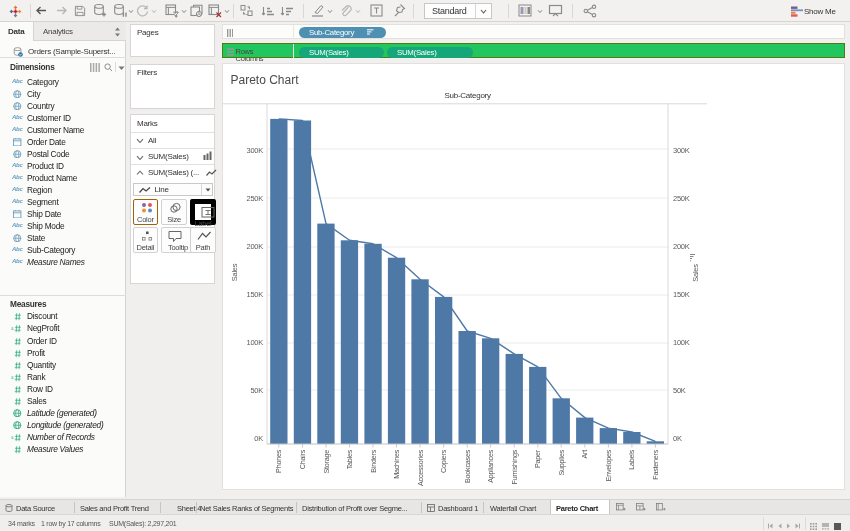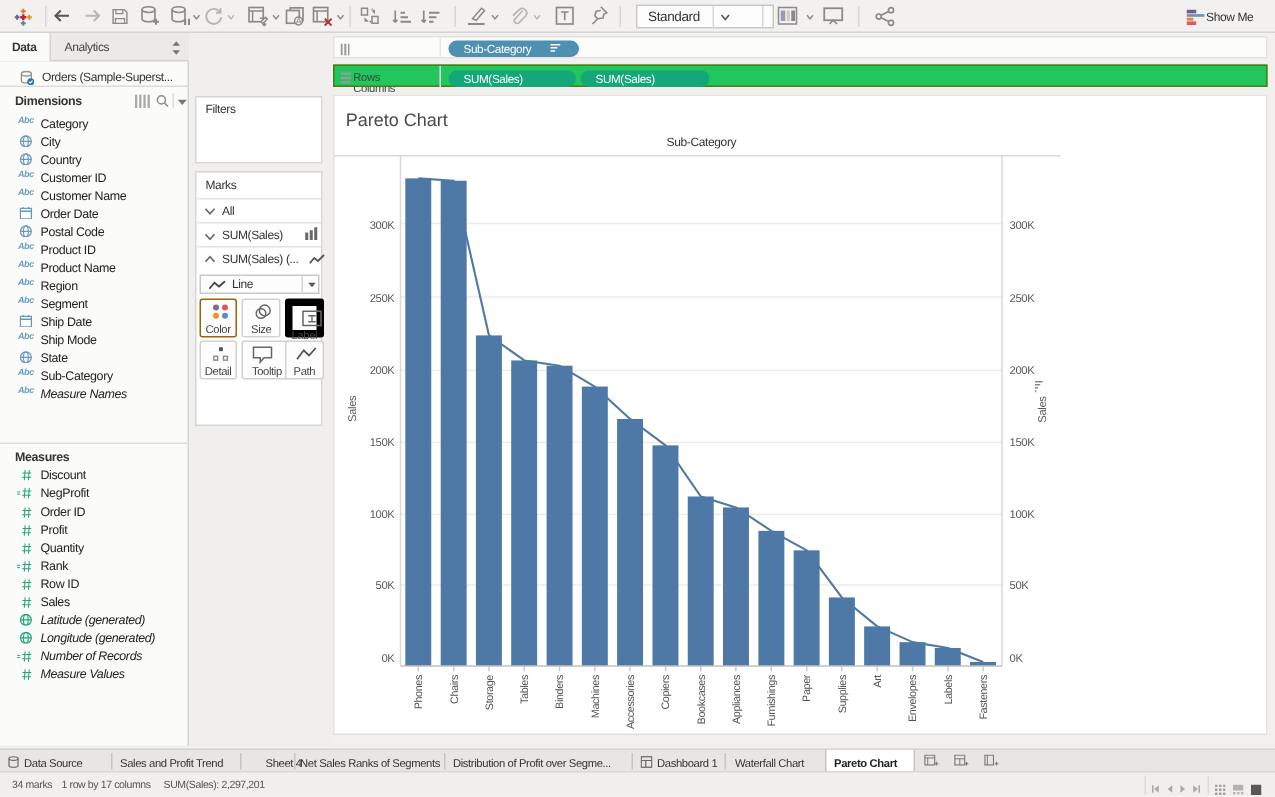--- a/index.html
+++ b/index.html
@@ -136,21 +136,21 @@
 
   <svg class="abs" style="left:370px;top:4px;" width="13" height="13" viewBox="0 0 13 13">
       <rect x="1" y="1" width="11" height="11" fill="none" stroke="#8a8a8a" stroke-width="1.1"></rect>
       <path d="M4 4 h5 M6.5 4 v5.5" stroke="#8a8a8a" stroke-width="1.1"></path>
     </svg>
 
   <svg class="abs" style="left:393px;top:3px;" width="13" height="15" viewBox="0 0 13 15">
       <path d="M7.5 1.5 L11.5 5.5 L9.5 6.5 L9 9 L5.5 9.5 L2 13 M5.5 9.5 L3.5 7.5 L4.5 4.5 L7.5 4" fill="none" stroke="#8a8a8a" stroke-width="1.1"></path>
     </svg>
 
-  <div class="abs" style="left:424px;top:3px;width:92px;height:16px;background:#fdfdfd;border:1px solid #c8c7c5;">
+  <div class="abs" style="left:424px;top:3px;width:68px;height:16px;background:#fdfdfd;border:1px solid #c8c7c5;">
     <span class="abs" style="left:7px;top:2px;font-size:9px;color:#333;">Standard</span>
     <div class="abs" style="left:50px;top:0;width:1px;height:14px;background:#d8d7d5;"></div>
     <svg class="abs" style="left:55px;top:5px;" width="7" height="5" viewBox="0 0 7 5">
         <path d="M1 1 L3.5 4 L6 1" fill="none" stroke="#555" stroke-width="1.1"></path>
       </svg>
   </div>
   <div class="tb-sep" style="left:508px;"></div>
 
   <svg class="abs" style="left:518px;top:4px;" width="15" height="13" viewBox="0 0 15 13">
       <rect x="1" y="1" width="12" height="11" fill="none" stroke="#8a8a8a" stroke-width="1"></rect>
@@ -346,20 +346,23 @@
     <span class="abs" style="left:27px;top:409.7px;font-size:8.3px;color:#222;font-style:italic;">Number of Records</span>
 <svg class="abs" style="left:11px;top:422.7px;" width="11" height="9" viewBox="0 0 13 11">
       <g transform="translate(4.2,1)">
         <path d="M2.6 0.5 L1.9 9 M6 0.5 L5.3 9 M0.4 3 h7.2 M0.1 6.6 h7.2" stroke="#23a67c" stroke-width="0.85" fill="none"></path>
       </g>
     </svg>
     <span class="abs" style="left:27px;top:421.7px;font-size:8.3px;color:#222;font-style:italic;">Measure Values</span>
 </div>
 
 <div class="abs" id="midpane" style="left:127px;top:22px;width:95px;height:475px;background:#f0efed;">
+  <div class="card" style="top:2px;height:33px;left:3px;">
+      <span style="position:absolute;left:6px;top:2.5px;font-size:8px;">Pages</span>
+    </div>
   <div class="card" style="top:42px;height:45px;left:3px;">
       <span style="position:absolute;left:6px;top:2.5px;font-size:8px;">Filters</span>
     </div>
   <div class="card" style="top:91.5px;height:170px;left:3px;">
     <span style="position:absolute;left:6px;top:4.5px;font-size:8px;">Marks</span>
     <div class="abs" style="left:0;top:17px;width:82.5px;height:1px;background:#e2e1df;"></div>
     <svg class="abs" style="left:5px;top:23.5px;" width="8" height="6" viewBox="0 0 8 6">
         <path d="M1 1.2 L4 4.5 L7 1.2" fill="none" stroke="#666" stroke-width="1.1"></path>
       </svg>
     <span class="abs" style="left:17px;top:21px;font-size:8px;">All</span>

